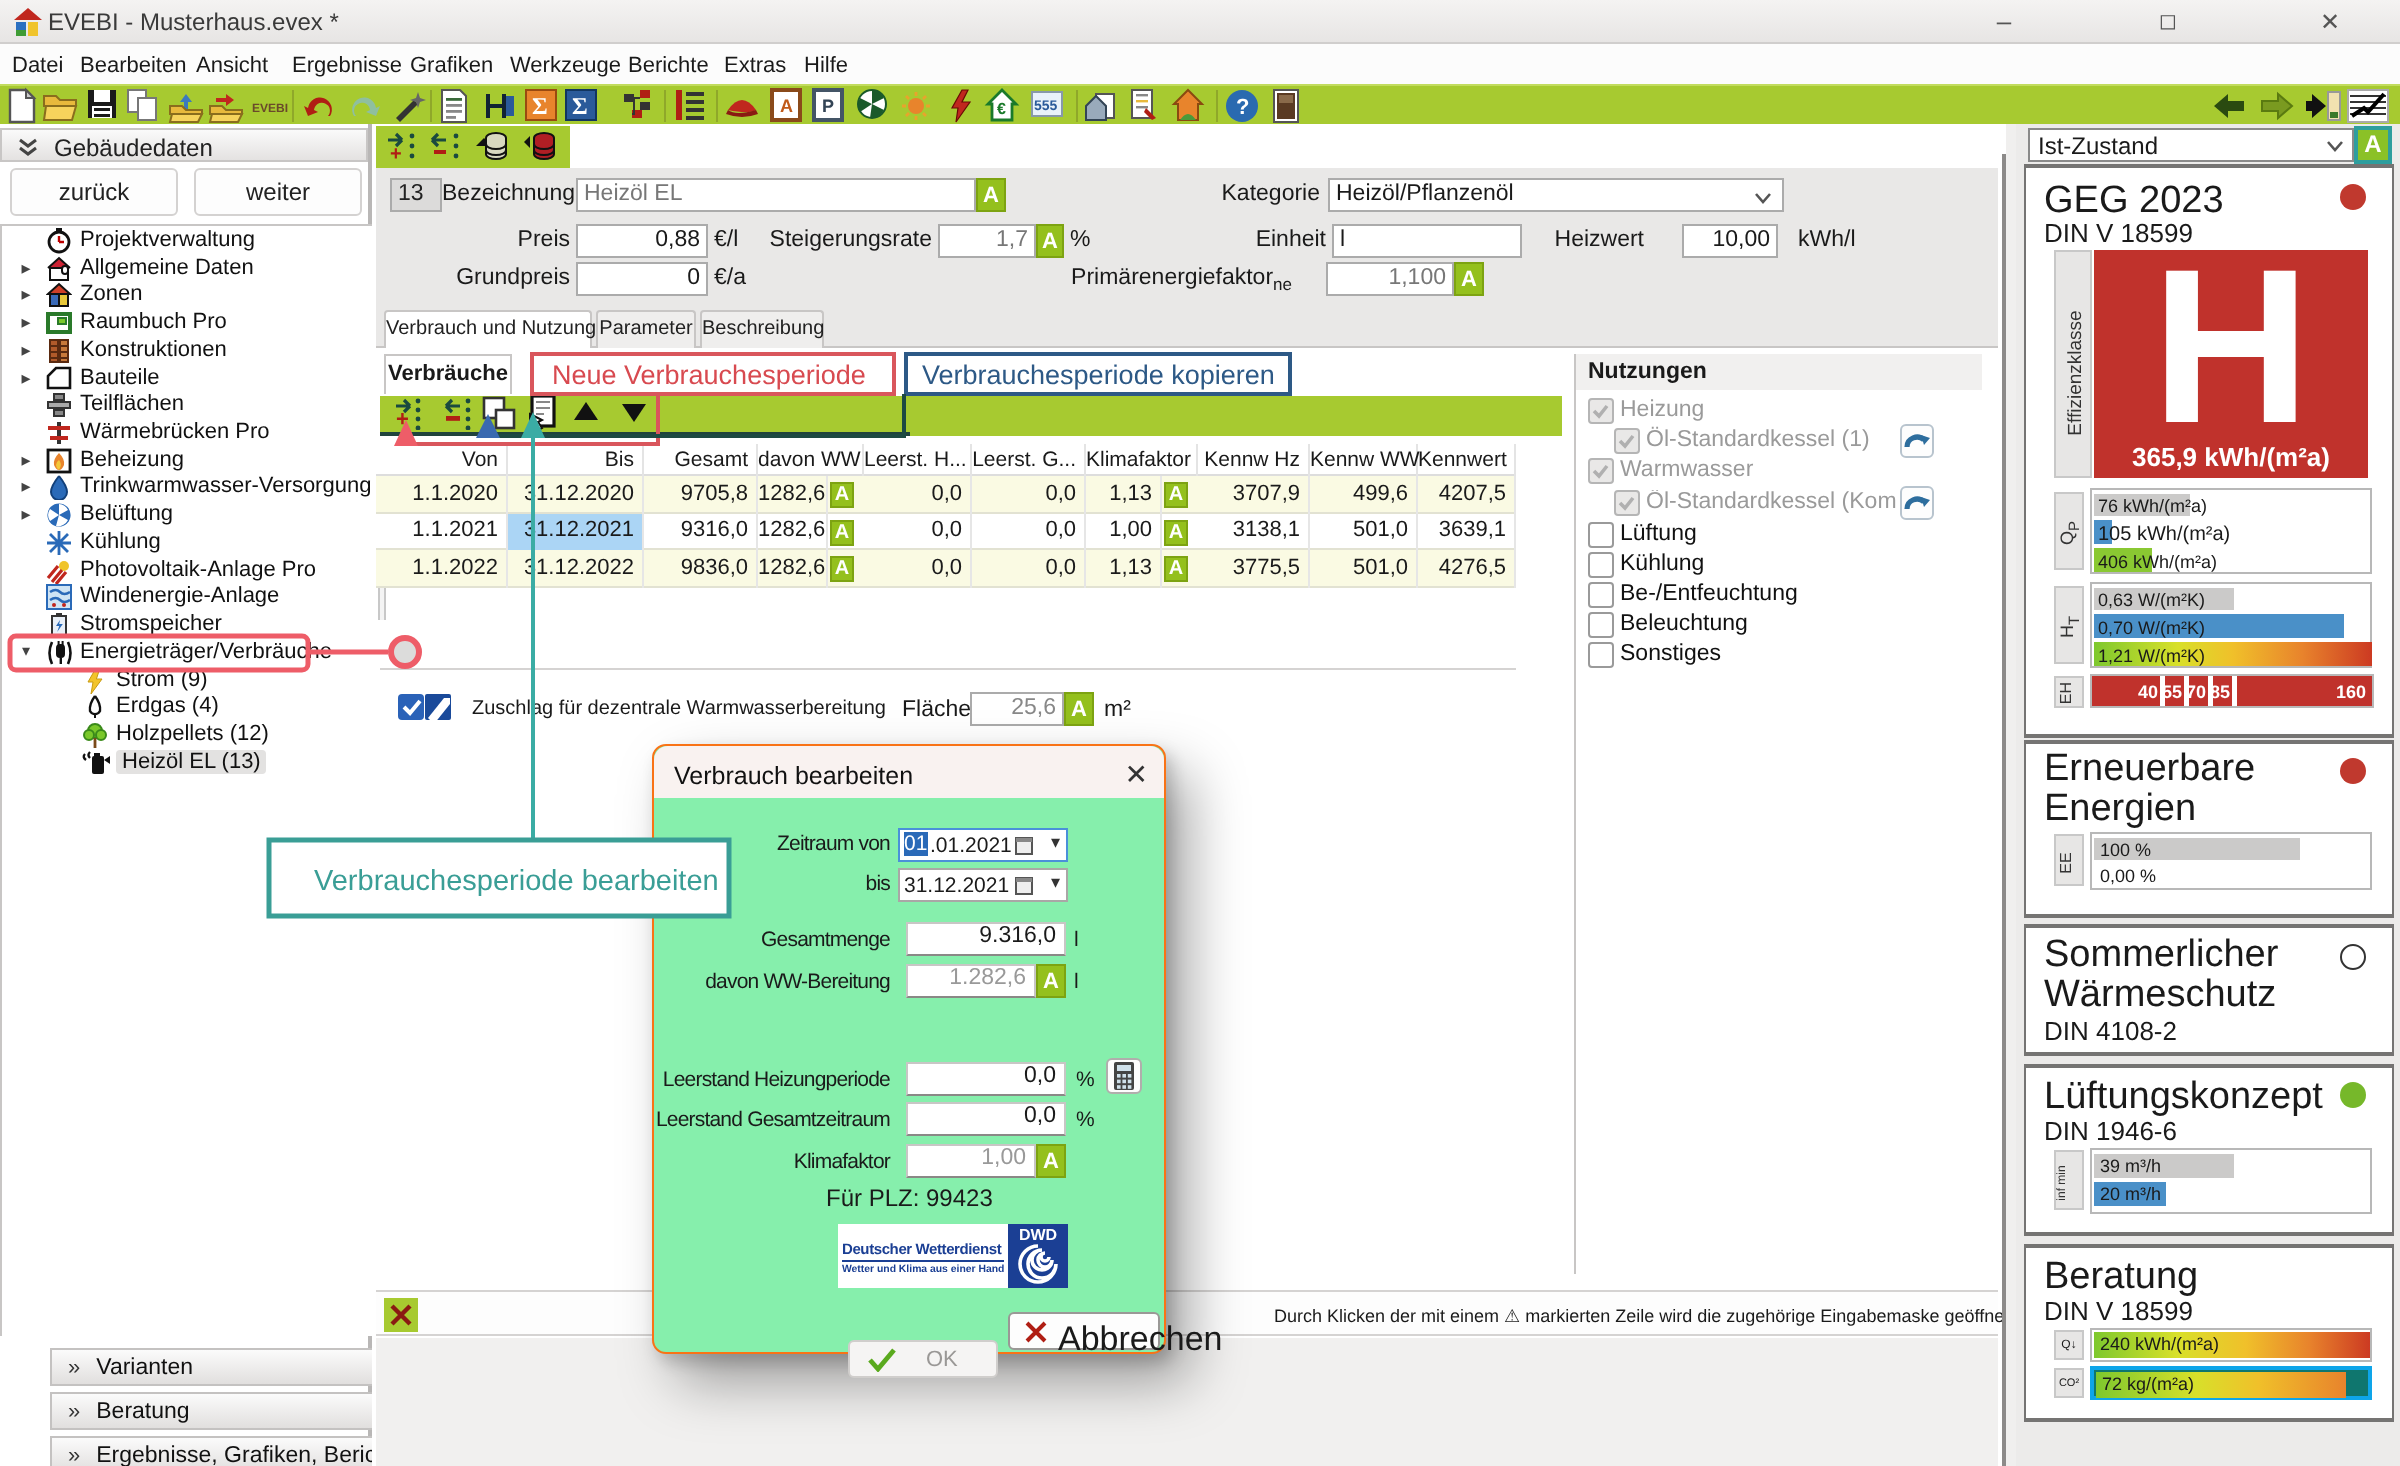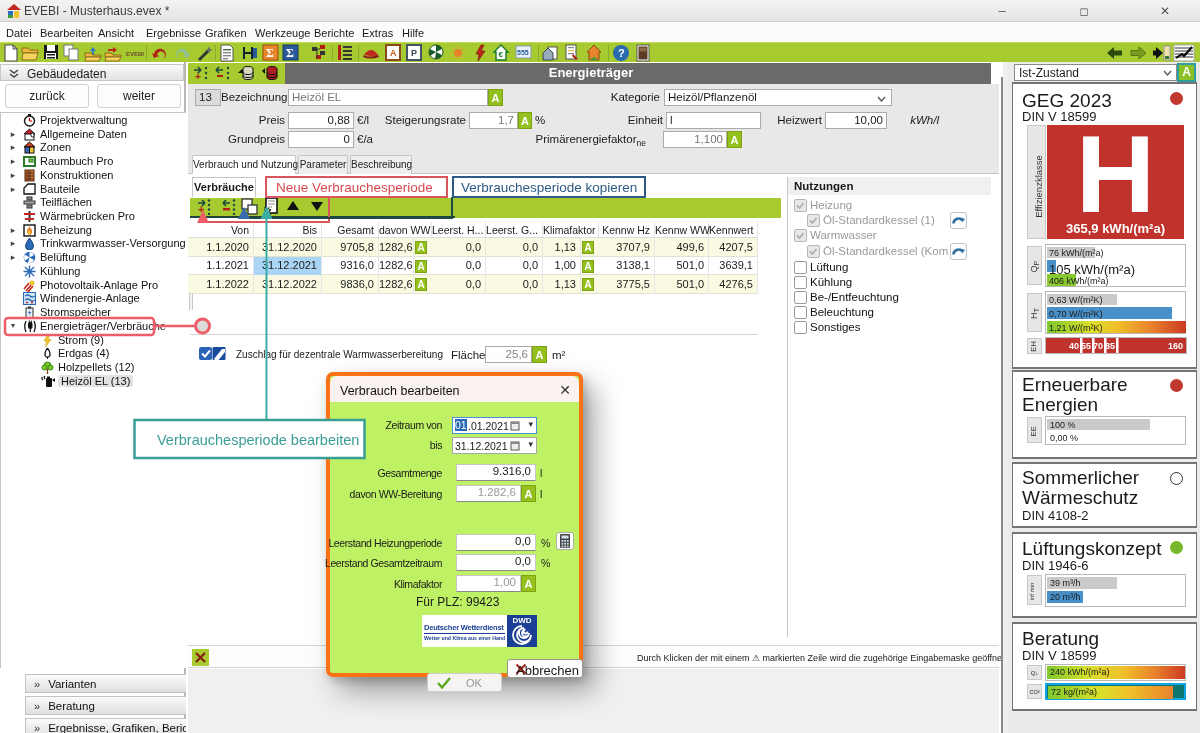--- a/index.html
+++ b/index.html
@@ -66,21 +66,21 @@
 #mainbottom { position:absolute; left:2px; top:607px; width:811px; height:64px; background:#f1f0ef; }
 
 
 #rside { left:1008px; top:62px; width:192px; height:671px; background:#eceBea; }
 .card { position:absolute; left:4px; width:185px; background:#fff; border:2px solid #757473; border-left-width:1px; border-right-width:1px; }
 .cardtitle { position:absolute; left:9px; font-size:19px; color:#1a1a1a; letter-spacing:0px; }
 .cardsub { position:absolute; left:9px; font-size:13px; color:#1a1a1a; }
 .dot { position:absolute; width:13px; height:13px; border-radius:50%; }
 
 
-#dialog { left:326px; top:372px; width:257px; height:305px; background:#bef264; border:4px solid #f97316; border-radius:7px; box-shadow:12px 14px 28px rgba(0,0,0,0.35), 3px 4px 8px rgba(0,0,0,0.18); }
+#dialog { left:326px; top:372px; width:257px; height:305px; background:#86efac; border:1px solid #f97316; border-radius:7px; box-shadow:12px 14px 28px rgba(0,0,0,0.35), 3px 4px 8px rgba(0,0,0,0.18); }
 #dialog .dtitle { position:absolute; left:10px; top:8px; font-size:12.5px; color:#111; }
 .dlabel { position:absolute; font-size:10.5px; color:#1a1a1a; text-align:right; white-space:nowrap; letter-spacing:-0.4px; }
 .dinput { position:absolute; background:#fff; border:1px solid #a9a7a6; font-size:11.5px; white-space:nowrap; }
 </style>
 </head>
 <body>
 <div id="app">
   <div id="titlebar" class="abs">
     <svg style="position:absolute;left:6px;top:3px" width="16" height="16" viewBox="0 0 16 16">
       <polygon points="1,7 8,1 15,7" fill="#c0271e"></polygon>
@@ -496,42 +496,41 @@
             <path d="M5,7 a5,2.5 0 0 0 10,0 M5,10 a5,2.5 0 0 0 10,0" stroke="#111" fill="none"></path>
           </g>
         <g transform="translate(74,2)">
             <path d="M0,6 l3,-3 v6 z" fill="#111"></path>
             <ellipse cx="10" cy="4" rx="5" ry="2.5" fill="#b01e24" stroke="#111"></ellipse>
             <path d="M5,4 v8 a5,2.5 0 0 0 10,0 v-8" fill="#b01e24" stroke="#111"></path>
             <path d="M5,7 a5,2.5 0 0 0 10,0 M5,10 a5,2.5 0 0 0 10,0" stroke="#111" fill="none"></path>
           </g>
       </svg>
     </div>
-    <div id="etitle">Energieträger</div>
     <div id="formarea">
       <div class="finput" style="left:7px;top:5px;width:26px;height:17px;background:#dcdbda;color:#222;">13</div>
       <div class="flabel" style="left:33px;top:7px;width:64px;">Bezeichnung</div>
       <div class="finput" style="left:100px;top:5px;width:200px;height:17px;color:#777;">Heizöl EL</div>
       <div class="abtn" style="left:300px;top:5px;width:15px;height:17px;line-height:16px;">A</div>
       <div class="flabel" style="left:412px;top:7px;width:60px;">Kategorie</div>
       <div class="finput" style="left:476px;top:5px;width:228px;height:17px;">Heizöl/Pflanzenöl<svg style="position:absolute;right:5px;top:6px" width="9" height="6" viewBox="0 0 9 6">
             <path d="M1,1 L4.5,5 L8,1" stroke="#555" stroke-width="1.3" fill="none"></path>
           </svg></div>
       <div class="flabel" style="left:47px;top:30px;width:50px;">Preis</div>
       <div class="finput right" style="left:100px;top:28px;width:66px;height:17px;">0,88</div>
       <div class="flabel" style="left:169px;top:30px;width:25px;text-align:left;">€/l</div>
       <div class="flabel" style="left:150px;top:30px;width:128px;">Steigerungsrate</div>
       <div class="finput right" style="left:281px;top:28px;width:49px;height:17px;color:#777;">1,7</div>
       <div class="abtn" style="left:330px;top:28px;width:14px;height:17px;line-height:16px;">A</div>
       <div class="flabel" style="left:347px;top:30px;width:15px;text-align:left;">%</div>
       <div class="flabel" style="left:425px;top:30px;width:50px;">Einheit</div>
       <div class="finput" style="left:478px;top:28px;width:95px;height:17px;">l</div>
       <div class="flabel" style="left:584px;top:30px;width:50px;">Heizwert</div>
-      <div class="finput right" style="left:637px;top:28px;width:62px;height:17px;">10,00</div>
-      <div class="flabel" style="left:711px;top:30px;width:40px;text-align:right;font-style:italic;">kWh/l</div>
+      <div class="finput right" style="left:653px;top:28px;width:48px;height:17px;">10,00</div>
+      <div class="flabel" style="left:711px;top:30px;width:40px;text-align:left;">kWh/l</div>
       <div class="flabel" style="left:37px;top:49px;width:60px;">Grundpreis</div>
       <div class="finput right" style="left:100px;top:47px;width:66px;height:17px;">0</div>
       <div class="flabel" style="left:169px;top:49px;width:25px;text-align:left;">€/a</div>
       <div class="flabel" style="left:330px;top:49px;width:128px;text-align:right;">Primärenergiefaktor<span style="font-size:8.5px;vertical-align:-3px;">ne</span></div>
       <div class="finput right" style="left:475px;top:47px;width:64px;height:17px;color:#777;">1,100</div>
       <div class="abtn" style="left:539px;top:47px;width:15px;height:17px;line-height:16px;">A</div>
     </div>
     <div id="tabs">
       <div class="tab active" style="left:4px;width:104px;">Verbrauch und Nutzung</div>
       <div class="tab" style="left:110px;width:50px;">Parameter</div>
@@ -710,21 +709,21 @@
         <div style="position:absolute;left:0;bottom:3px;width:137px;color:#fff;font-size:13px;font-weight:bold;text-align:center;">365,9 kWh/(m²a)</div>
       </div>
 
       <div style="position:absolute;left:14px;top:162px;width:15px;height:39px;background:#e7e6e5;border:1px solid #c8c8c8;">
         <div style="position:absolute;left:-13px;top:13px;width:40px;height:13px;transform:rotate(-90deg);font-size:9px;color:#333;text-align:center;">Q<sub>P</sub></div>
       </div>
       <div style="position:absolute;left:32px;top:160px;width:141px;height:43px;background:#fff;border:1px solid #b8b8b8;">
         <div style="position:absolute;left:1px;top:2px;width:48px;height:11px;background:#cbcac9;"></div>
           <div style="position:absolute;left:3px;top:3px;font-size:9px;">76 kWh/(m²a)</div>
         <div style="position:absolute;left:1px;top:15px;width:9px;height:12px;background:#4a90c8;"></div>
-          <div style="position:absolute;left:3px;top:17px;font-size:13px;">105 kWh/(m²a)</div>
+          <div style="position:absolute;left:3px;top:17px;font-size:10px;">105 kWh/(m²a)</div>
         <div style="position:absolute;left:1px;top:29px;width:29px;height:12px;background:#8ac832;"></div>
           <div style="position:absolute;left:3px;top:31px;font-size:9px;">406 kWh/(m²a)</div>
       </div>
 
       <div style="position:absolute;left:14px;top:209px;width:15px;height:39px;background:#e7e6e5;border:1px solid #c8c8c8;">
         <div style="position:absolute;left:-13px;top:13px;width:40px;height:13px;transform:rotate(-90deg);font-size:9px;color:#333;text-align:center;">H<sub>T</sub></div>
       </div>
       <div style="position:absolute;left:32px;top:207px;width:141px;height:43px;background:#fff;border:1px solid #b8b8b8;">
         <div style="position:absolute;left:1px;top:2px;width:70px;height:11px;background:#cbcac9;"></div>
           <div style="position:absolute;left:3px;top:3px;font-size:9px;">0,63 W/(m²K)</div>
@@ -875,21 +874,21 @@
     <div style="position:absolute;left:97px;top:297px;width:75px;height:19px;background:#f5f4f3;border:1px solid #d0cecc;border-radius:3px;">
       <svg style="position:absolute;left:9px;top:3px" width="14" height="12" viewBox="0 0 14 12">
           <path d="M1,6 l4,4.5 L13,1" stroke="#5aaa1e" stroke-width="2.4" fill="none"></path>
         </svg>
       <span style="position:absolute;left:38px;top:3px;color:#9a9896;font-size:11px;">OK</span>
     </div>
     <div style="position:absolute;left:177px;top:283px;width:76px;height:19px;background:#fdfdfd;border:1px solid #9a9896;border-radius:3px;">
       <svg style="position:absolute;left:7px;top:3px" width="12" height="12" viewBox="0 0 12 12">
           <path d="M1.5,1.5 L10.5,10.5 M10.5,1.5 L1.5,10.5" stroke="#b01e14" stroke-width="2" fill="none"></path>
         </svg>
-      <span style="position:absolute;left:8px;top:3px;color:#1a1a1a;font-size:13px;">Abbrechen</span>
+      <span style="position:absolute;left:24px;top:3px;color:#1a1a1a;font-size:17px;">Abbrechen</span>
     </div>
   </div>
   <div id="annot" class="abs" style="left:0;top:0;width:1200px;height:733px;pointer-events:none;">
     <svg width="1200" height="733" viewBox="0 0 1200 733">
 
       <rect x="5" y="318" width="149" height="17" rx="3" fill="none" stroke="#ee5d68" stroke-width="2.5"></rect>
       <line x1="154" y1="326" x2="194" y2="326" stroke="#ee5d68" stroke-width="2.5"></line>
       <circle cx="202.5" cy="326" r="7" fill="#dcdcdb" stroke="#ee5d68" stroke-width="3"></circle>
 
       <rect x="266" y="177" width="181" height="20" fill="none" stroke="#d9565c" stroke-width="2"></rect>

